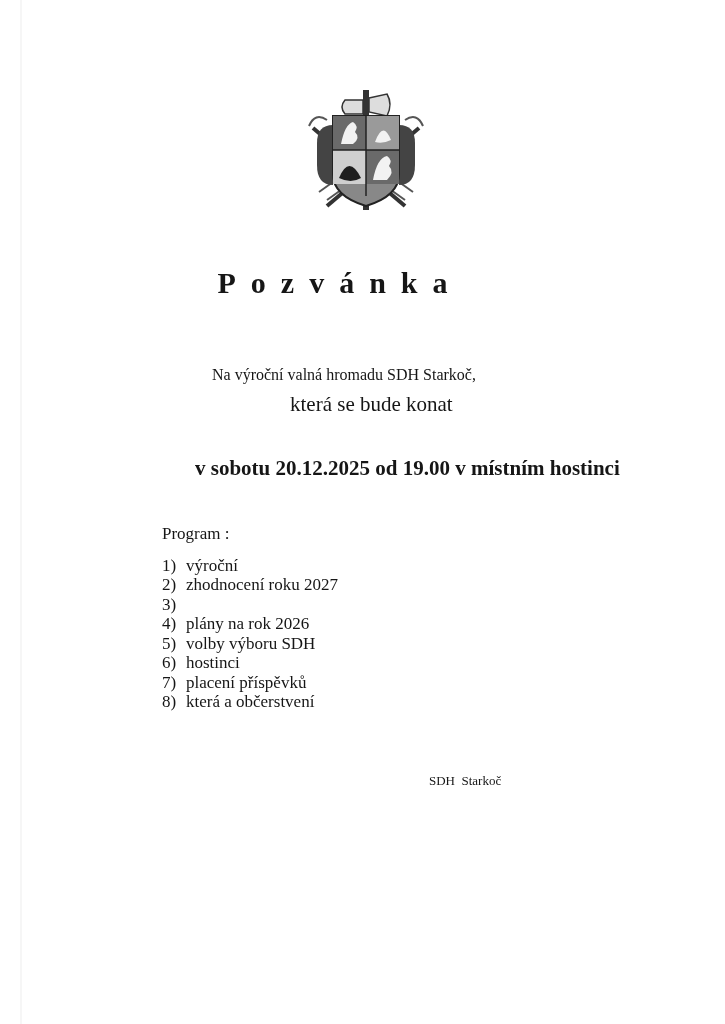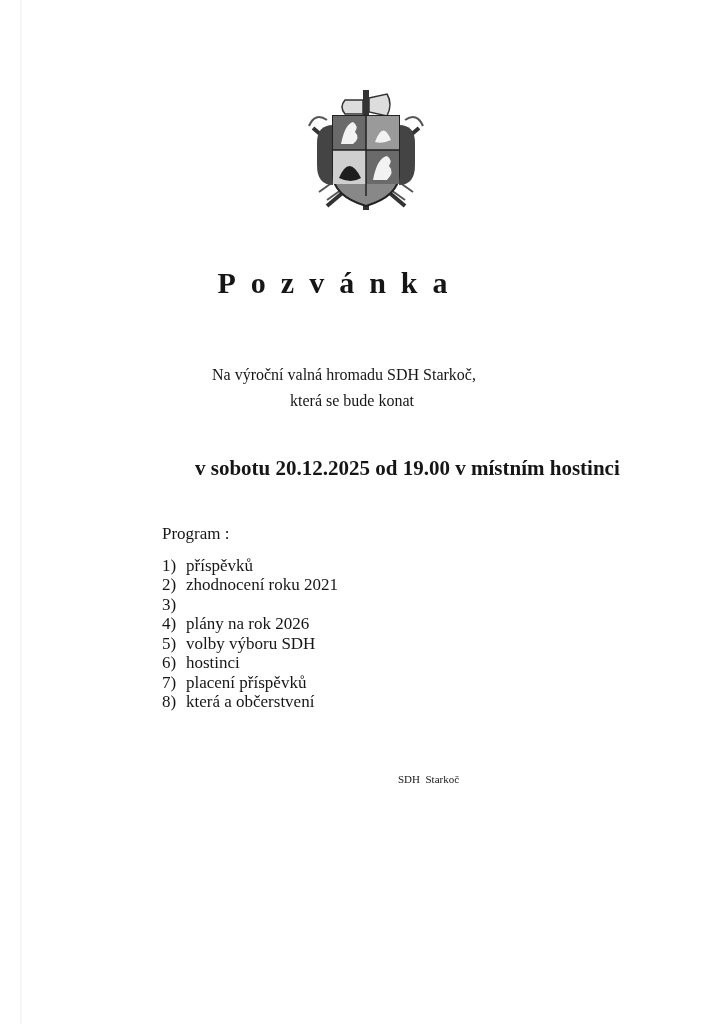--- a/index.html
+++ b/index.html
@@ -18,34 +18,34 @@
     }
     .title {
       position: absolute; left: 0; width: 650px; top: 266px;
       text-align: center; font-weight: bold; font-size: 30px;
       letter-spacing: 15px; padding-left: 30px; box-sizing: border-box;
     }
     .intro1 {
       position: absolute; left: 212px; top: 366px; font-size: 16px; white-space: nowrap;
     }
     .intro2 {
-      position: absolute; left: 290px; top: 392px; font-size: 16px; white-space: nowrap;
+      position: absolute; left: 290px; top: 392px; font-size: 21px; white-space: nowrap;
     }
     .when {
       position: absolute; left: 195px; top: 456px; font-size: 21px; font-weight: bold; white-space: nowrap; text-align: right;
     }
     .program {
       position: absolute; left: 162px; top: 524px; font-size: 17px; line-height: 19.5px;
     }
     .program .heading { margin-bottom: 12px; }
     .program ol { list-style: none; margin: 0; padding: 0; }
     .program li { display: flex; }
     .program .num { width: 24px; display: inline-block; }
     .signature {
-      position: absolute; left: 398px; top: 773px; font-size: 11px; white-space: pre;
+      position: absolute; left: 429px; top: 773px; font-size: 13px; white-space: pre;
     }
   </style>
 </head>
 <body>
 
 <div class="scan-edge"></div>
 
 <div class="emblem">
   <svg width="122" height="125" viewBox="0 0 122 125">
 
@@ -89,25 +89,25 @@
 <div class="intro1">Na výroční valná hromadu SDH Starkoč,</div>
 <div class="intro2">která se bude konat</div>
 
 <div class="when">v sobotu 20.12.2025 od 19.00 v místním hostinci</div>
 
 <div class="program">
   <div class="heading">Program :</div>
   <ol>
     <li>
         <span class="num">1)</span>
-        <span>příspěvků</span>
+        <span>výroční</span>
       </li>
     <li>
         <span class="num">2)</span>
-        <span>zhodnocení roku 2021</span>
+        <span>zhodnocení roku 2027</span>
       </li>
     <li>
         <span class="num">3)</span>
       </li>
     <li>
         <span class="num">4)</span>
         <span>plány na rok 2026</span>
       </li>
     <li>
         <span class="num">5)</span>

